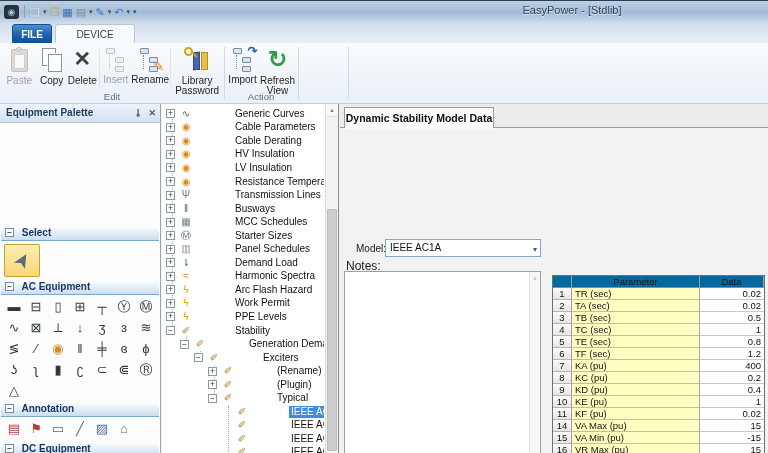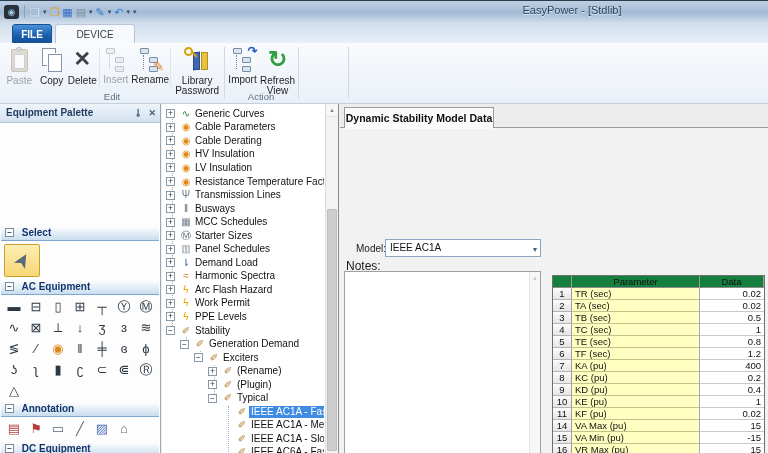--- a/index.html
+++ b/index.html
@@ -104,21 +104,21 @@
   .pal-ic{font-size:13px;line-height:20px;text-align:center;color:#2b3742;}
   
   .treepanel{position:absolute;left:162px;top:103px;width:177px;bottom:0;background:#fff;
     border-right:1px solid #8a8a8a;}
   .tree-rows{position:absolute;left:0;top:3px;right:14px;display:flex;flex-direction:column;}
   .tree-row{height:13.55px;display:flex;align-items:center;white-space:nowrap;overflow:hidden;}
   .twisty{flex:0 0 9px;height:9px;border:1px solid #8899aa;background:#fff;font-size:8.5px;
     line-height:7px;text-align:center;color:#333;margin-right:4px;}
   .tspacer{flex:0 0 13px;}
   .tico{flex:0 0 14px;font-size:10px;text-align:center;line-height:12px;}
-  .tlabel{font-size:10px;color:#111;padding:0 2px;line-height:12px;}
+  .tlabel{font-size:10px;color:#111;padding:0 2px;line-height:12px;margin-left:40px;}
   .tlabel.sel{background:#3e8ce4;color:#fff;}
   .tguide{position:absolute;border-left:1px dotted #a8b0b8;width:0;}
   .ic-curves{color:#1f7a2f;} .ic-cable{color:#e08818;} .ic-tower{color:#667787;}
   .ic-busway{color:#50606e;} .ic-mcc{color:#74828f;} .ic-starter{color:#5a6a7a;}
   .ic-panel{color:#8a97a5;} .ic-demand{color:#2060b0;} .ic-harmonic{color:#d07820;}
   .ic-flash{color:#efa500;} .ic-exciter{color:#b08030;}
   .vscroll{position:absolute;right:0;top:0;bottom:0;width:13px;background:#f3f3f3;
     border-left:1px solid #dcdcdc;}
   .vs-up{height:13px;background:#f7f7f7;border-bottom:1px solid #e2e2e2;text-align:center;
     font-size:6px;line-height:12px;color:#7d8c9a;}
@@ -138,21 +138,21 @@
   .combo .arrow{position:absolute;right:3px;top:2px;font-size:8px;color:#41617e;}
   .notes-label{position:absolute;left:6px;top:155px;font-size:12px;color:#1a1a1a;}
   .notes{position:absolute;left:4px;top:167px;width:197px;height:281px;background:#fff;
     border:1px solid #9aa0a8;}
   .notes .nscroll{position:absolute;right:0;top:0;bottom:0;width:11px;background:#f7f7f7;
     border-left:1px solid #e4e4e4;}
   .notes .nup{text-align:center;font-size:6px;line-height:12px;color:#c0c8d0;}
   .dtable{position:absolute;left:212px;top:171px;display:grid;
     grid-template-columns:19px 128px 64px;grid-auto-rows:12px;border:1px solid #707070;
     background:#fff;}
-  .dtable .hc{background:#15803d;border-right:1px solid #9e9e9e;border-bottom:1px solid #8c8c8c;
+  .dtable .hc{background:#0369a1;border-right:1px solid #9e9e9e;border-bottom:1px solid #8c8c8c;
     font-size:9.5px;line-height:11px;text-align:center;color:#111;}
   .dtable .hc:last-child{border-right:none;}
   .cell{font-size:9.5px;line-height:11px;color:#111;overflow:hidden;white-space:nowrap;}
   .c-num{background:linear-gradient(#fbfbfb,#e6e6e6);border-right:1px solid #9e9e9e;
     border-bottom:1px solid #b5b5b5;text-align:center;}
   .c-par{background:#ffffc2;border-right:1px solid #a8a8a8;border-bottom:1px solid #c2c28f;
     padding-left:3px;text-align:left;}
   .c-dat{background:#fff;border-bottom:1px solid #c9c9c9;padding-right:3px;text-align:right;}
 </style>
 </head>

